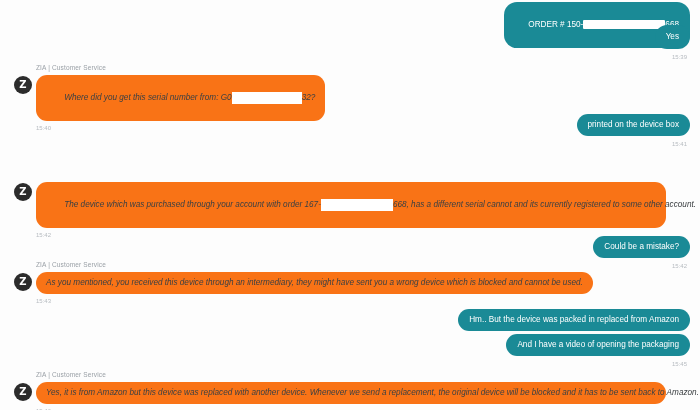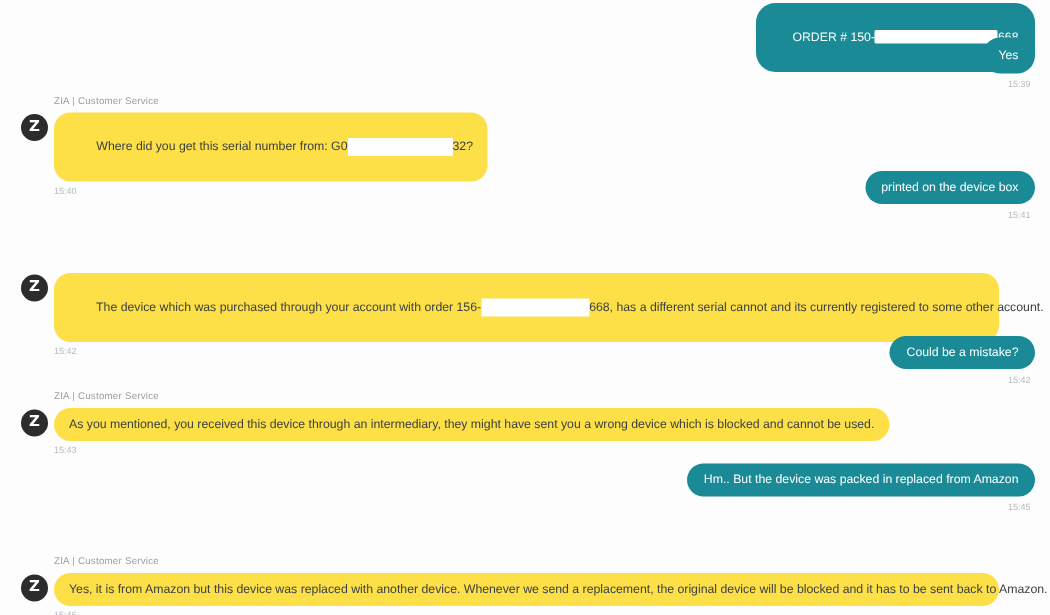--- a/index.html
+++ b/index.html
@@ -64,30 +64,31 @@
     align-items: center;
     justify-content: center;
     flex: 0 0 18px;
     margin-top: 1px;
     margin-left: 6px;
     font-family: "DejaVu Sans", sans-serif;
     line-height: 1;
   }
 
   .agent-bubble {
-    background: #fde047;
+    background: #f97316;
     color: #3c4043;
     font-size: 8.2px;
     line-height: 12px;
     padding: 5px 10px 5px 10px;
     border-radius: 11px;
     margin-left: 4px;
     max-width: 610px;
     white-space: pre;
     box-shadow: 0 0 0 0 rgba(0,0,0,0);
+    font-style: italic;
   }
 
   .agent-time {
     font-size: 6px;
     color: #b6bbc0;
     margin-left: 28px;
     margin-top: 3px;
     line-height: 8px;
   }
 
@@ -170,42 +171,43 @@
 
   <div class="msg-group cust-group abs" style="top:114px; right:0; width:700px;">
     <div class="cust-bubble">printed on the device box</div>
     <div class="cust-time">15:41</div>
   </div>
 
   <div class="msg-group agent-group abs" style="top:182px; left:0; width:700px;">
     <div class="agent-line">
       <div class="avatar">Z</div>
       <div class="agent-bubble">
-        <span>The device which was purchased through your account with order 156-</span><span class="redact" style="width:72px;">&nbsp;</span><span>668, has a different serial cannot and its currently registered to some other account.</span>
+        <span>The device which was purchased through your account with order 167-</span><span class="redact" style="width:72px;">&nbsp;</span><span>668, has a different serial cannot and its currently registered to some other account.</span>
       </div>
     </div>
     <div class="agent-time">15:42</div>
   </div>
 
-  <div class="msg-group cust-group abs" style="top:224px; right:0; width:625px;">
+  <div class="msg-group cust-group abs" style="top:236px; right:0; width:625px;">
     <div class="cust-bubble">Could be a mistake?</div>
     <div class="cust-time">15:42</div>
   </div>
 
   <div class="msg-group agent-group abs" style="top:255px; left:0; width:700px;">
     <div class="sender-label">ZIA | Customer Service</div>
     <div class="agent-line">
       <div class="avatar">Z</div>
       <div class="agent-bubble">As you mentioned, you received this device through an intermediary, they might have sent you a wrong device which is blocked and cannot be used.</div>
     </div>
     <div class="agent-time">15:43</div>
   </div>
 
   <div class="msg-group cust-group abs" style="top:309px; right:0; width:700px;">
     <div class="cust-bubble">Hm.. But the device was packed in replaced from Amazon</div>
+    <div class="cust-bubble">And I have a video of opening the packaging</div>
     <div class="cust-time">15:45</div>
   </div>
 
   <div class="msg-group agent-group abs" style="top:365px; left:0; width:700px;">
     <div class="sender-label">ZIA | Customer Service</div>
     <div class="agent-line">
       <div class="avatar">Z</div>
       <div class="agent-bubble">Yes, it is from Amazon but this device was replaced with another device. Whenever we send a replacement, the original device will be blocked and it has to be sent back to Amazon.</div>
     </div>
     <div class="agent-time">15:46</div>

